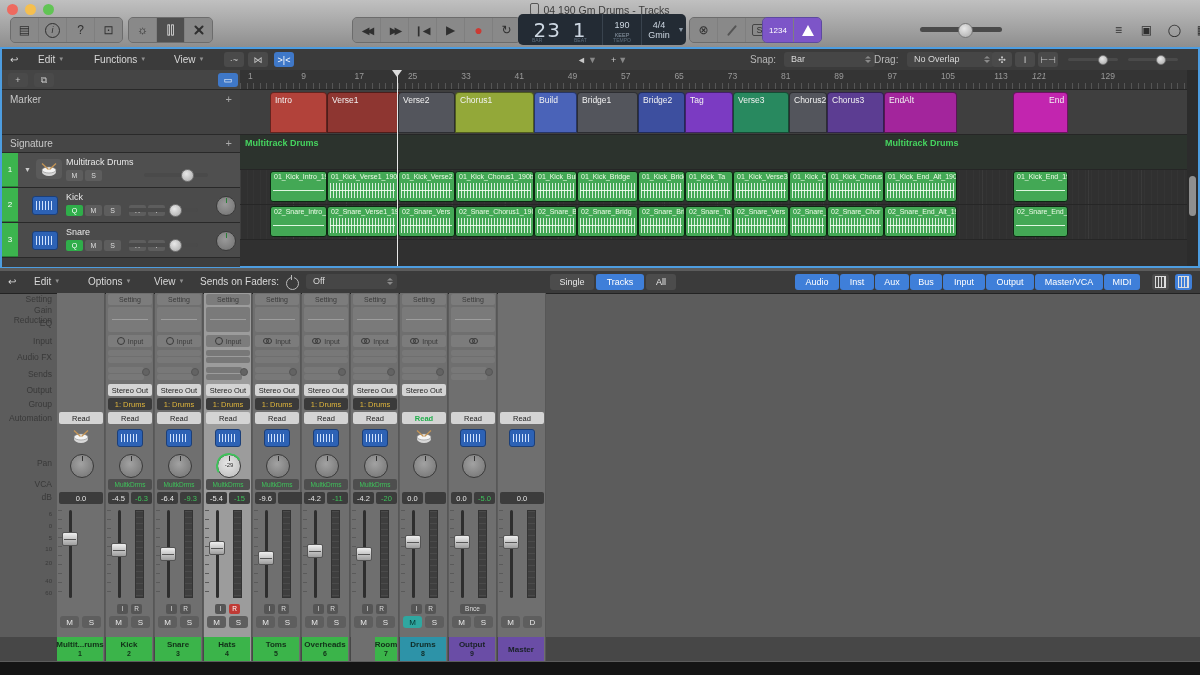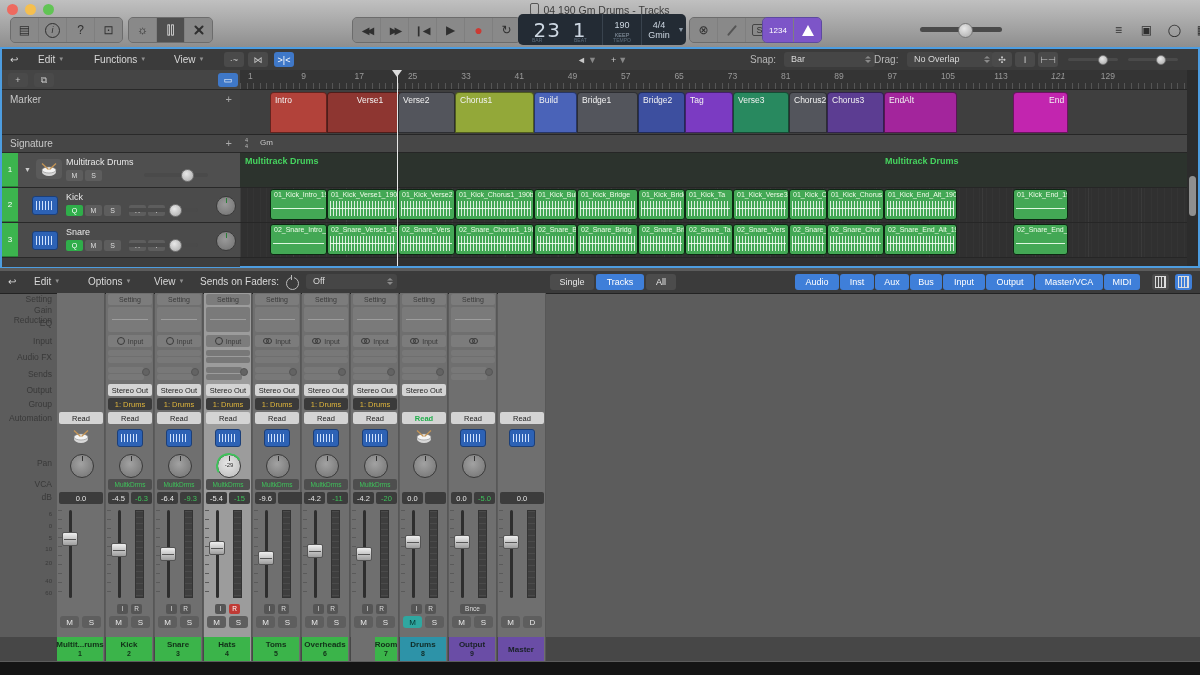--- a/index.html
+++ b/index.html
@@ -386,29 +386,29 @@
           <div class="rtick" style="left: 274.5px;">41</div>
           <div class="rtick" style="left: 327.8px;">49</div>
           <div class="rtick" style="left: 381.1px;">57</div>
           <div class="rtick" style="left: 434.4px;">65</div>
           <div class="rtick" style="left: 487.7px;">73</div>
           <div class="rtick" style="left: 541px;">81</div>
           <div class="rtick" style="left: 594.3px;">89</div>
           <div class="rtick" style="left: 647.6px;">97</div>
           <div class="rtick" style="left: 700.9px;">105</div>
           <div class="rtick" style="left: 754.2px;">113</div>
-          <div class="rtick" style="left: 811px; font-style: italic;">121</div>
+          <div class="rtick" style="left: 792px; font-style: italic;">121</div>
           <div class="rtick" style="left: 860.8px;">129</div>
           <div class="rtick" style="left: 919px; margin-top: 41px;">137</div>
         </div>
       <div class="lane" style="height:45px;background:#3f3f3f;" id="marker-lane">
           <div class="marker" style="left: 30px; width: 57px; background: rgb(178, 66, 58);">
             <span class="mlabel">Intro</span>
           </div>
-          <div class="marker" style="left: 87px; width: 86px; background: rgb(142, 54, 49); text-align: center;">
+          <div class="marker" style="left: 87px; width: 86px; background: rgb(142, 54, 49);">
             <span class="mlabel">Verse1</span>
           </div>
           <div class="marker" style="left: 158px; width: 57px; background: rgb(83, 85, 92);">
             <span class="mlabel">Verse2</span>
           </div>
           <div class="marker" style="left: 215px; width: 79px; background: rgb(147, 168, 57);">
             <span class="mlabel">Chorus1</span>
           </div>
           <div class="marker" style="left: 294px; width: 43px; background: rgb(74, 99, 184);">
             <span class="mlabel">Build</span>
@@ -431,24 +431,20 @@
           <div class="marker" style="left: 587px; width: 57px; background: rgb(92, 61, 146);">
             <span class="mlabel">Chorus3</span>
           </div>
           <div class="marker" style="left: 644px; width: 73px; background: rgb(163, 37, 156);">
             <span class="mlabel">EndAlt</span>
           </div>
           <div class="marker" style="left: 773px; width: 55px; background: rgb(194, 37, 175); padding-left: 31px;">
             <span class="mlabel">End</span>
           </div>
         </div>
-      <div class="lane" style="height:18px;background:#474747;" id="sig-lane">
-        <span style="position:absolute;left:5px;top:2px;font-size:5.5px;color:#bbb;line-height:6px;"><span>4</span><br><span>4</span></span>
-        <span style="position:absolute;left:20px;top:3px;font-size:8px;color:#c8c8c8;">Gm</span>
-      </div>
       <div class="lane summary" style="height:35px;" id="summary-lane">
         <span class="sum-label" style="left:5px;">Multitrack Drums</span>
         <span class="sum-label" style="left:645px;">Multitrack Drums</span>
       </div>
       <div class="lane" style="height:35px;" id="kick-lane">
           <div class="region" style="left: 30px; width: 57px;">
             <span class="rname">01_Kick_Intro_190</span>
             <div class="rline"></div>
           </div>
           <div class="region" style="left: 87px; width: 71px;">

